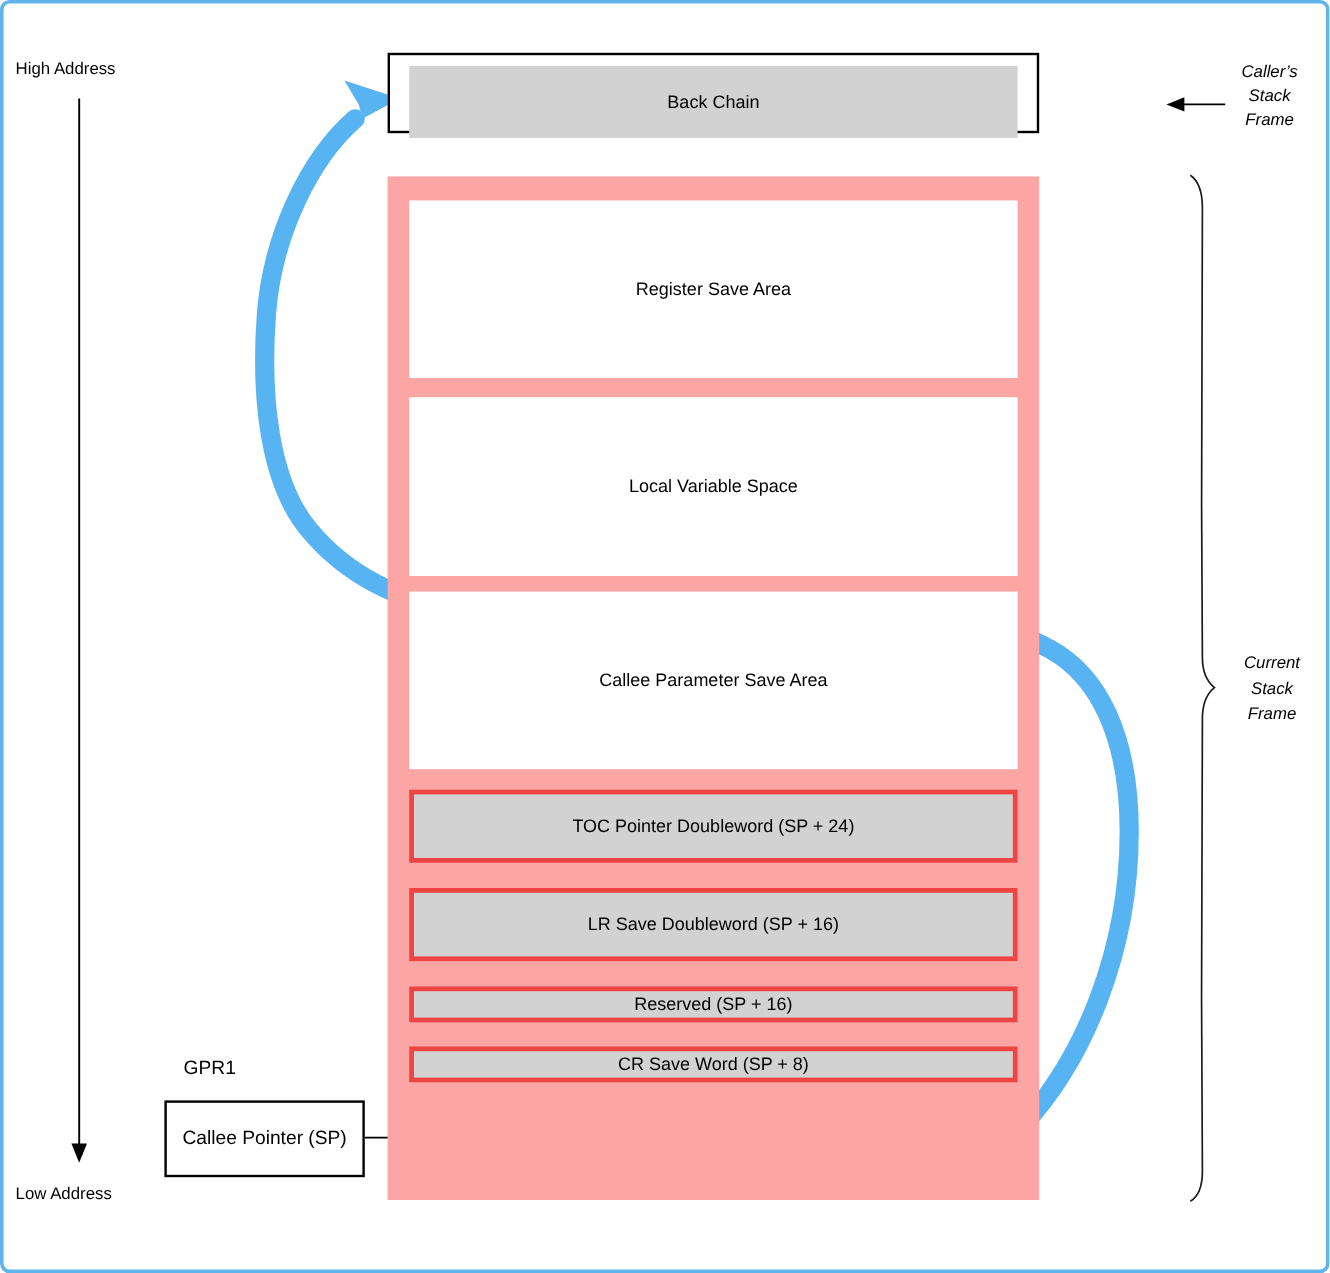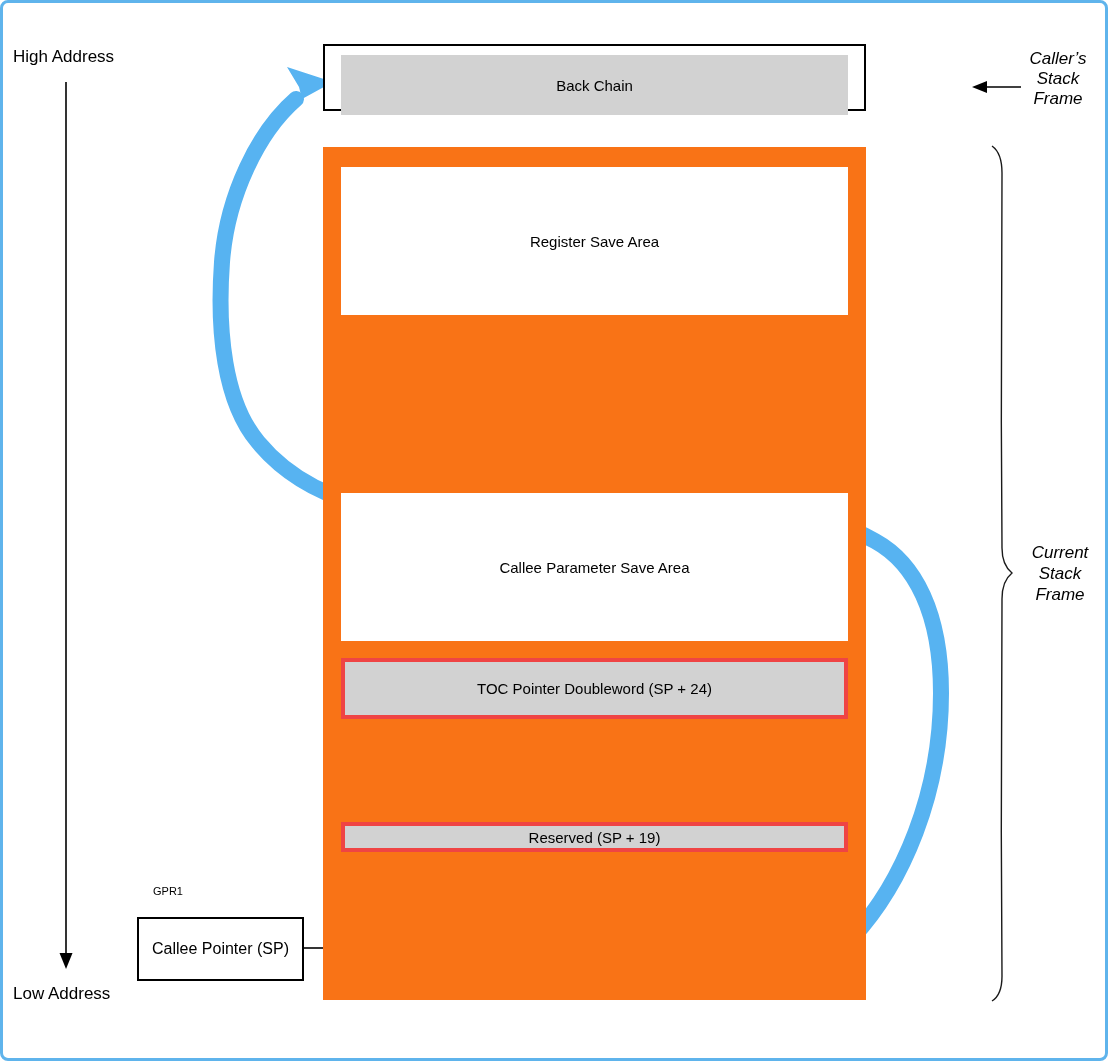--- a/index.html
+++ b/index.html
@@ -16,21 +16,21 @@
     overflow: hidden;
   }
   .overlay {
     position: absolute;
     left: 0; top: 0;
     width: 1102px; height: 1055px;
     pointer-events: none;
   }
   .lbl {
     position: absolute;
-    font-size: 17px;
+    font-size: 14px;
     line-height: 20px;
     white-space: pre-line;
   }
   .lbl.center { text-align: center; font-style: italic; }
   .caller-box {
     position: absolute;
     left: 320px; top: 41px;
     width: 543px; height: 67px;
     border: 2px solid #000;
     box-sizing: border-box;
@@ -41,21 +41,21 @@
     left: 16px; top: 9px;
     width: 507px; height: 60px;
     background: #d2d2d2;
     display: flex; align-items: center; justify-content: center;
     font-size: 15px;
   }
   .frame-container {
     position: absolute;
     left: 320px; top: 144px;
     width: 543px; height: 853px;
-    background: #f97316;
+    background: #fca5a5;
   }
   .cell {
     position: absolute;
     left: 18px;
     width: 507px;
     display: flex; align-items: center; justify-content: center;
     font-size: 15px;
     box-sizing: border-box;
   }
   .cell.white  { background: #ffffff; }
@@ -120,29 +120,38 @@
 Stack
 Frame</div>
   <div class="lbl center" style="left:1007px; top:539px; width:100px; line-height:21px;">Current
 Stack
 Frame</div>
 
   <div class="frame-container">
     <div class="cell white" style="top:20px; height:148px;">
       <span>Register Save Area</span>
     </div>
+    <div class="cell white" style="top:184px; height:149px;">
+      <span>Local Variable Space</span>
+    </div>
     <div class="cell white" style="top:346px; height:148px;">
       <span>Callee Parameter Save Area</span>
     </div>
     <div class="cell gray" style="top:511px; height:61px;">
       <span>TOC Pointer Doubleword (SP + 24)</span>
     </div>
+    <div class="cell gray" style="top:593px; height:61px;">
+      <span>LR Save Doubleword (SP + 16)</span>
+    </div>
     <div class="cell gray" style="top:675px; height:30px;">
-      <span>Reserved (SP + 19)</span>
+      <span>Reserved (SP + 16)</span>
+    </div>
+    <div class="cell gray" style="top:725px; height:30px;">
+      <span>CR Save Word (SP + 8)</span>
     </div>
   </div>
 
-  <div class="lbl" style="left:150px; top:878px; width:60px; font-size:11px;">GPR1</div>
+  <div class="lbl" style="left:150px; top:878px; width:60px; font-size:16px;">GPR1</div>
   <div class="sp-box">
     <span>Callee Pointer (SP)</span>
   </div>
 
 </div>
 
 </body></html>

